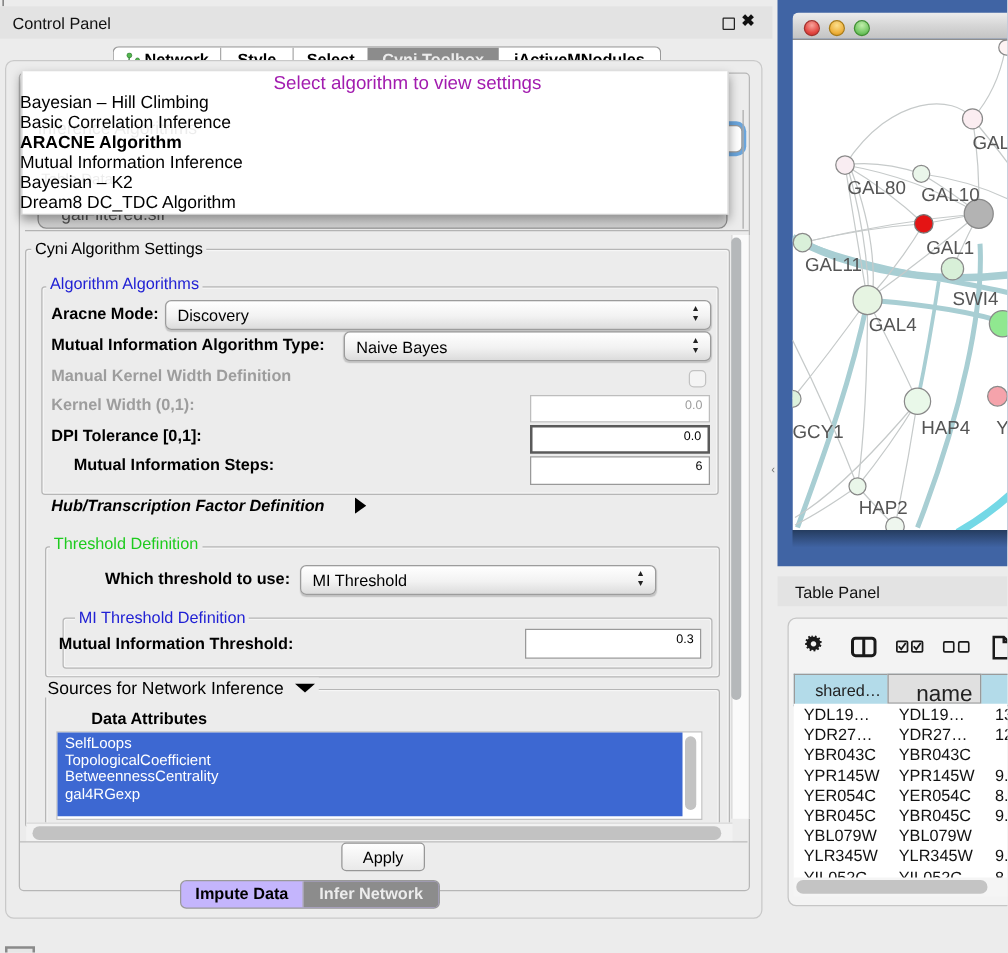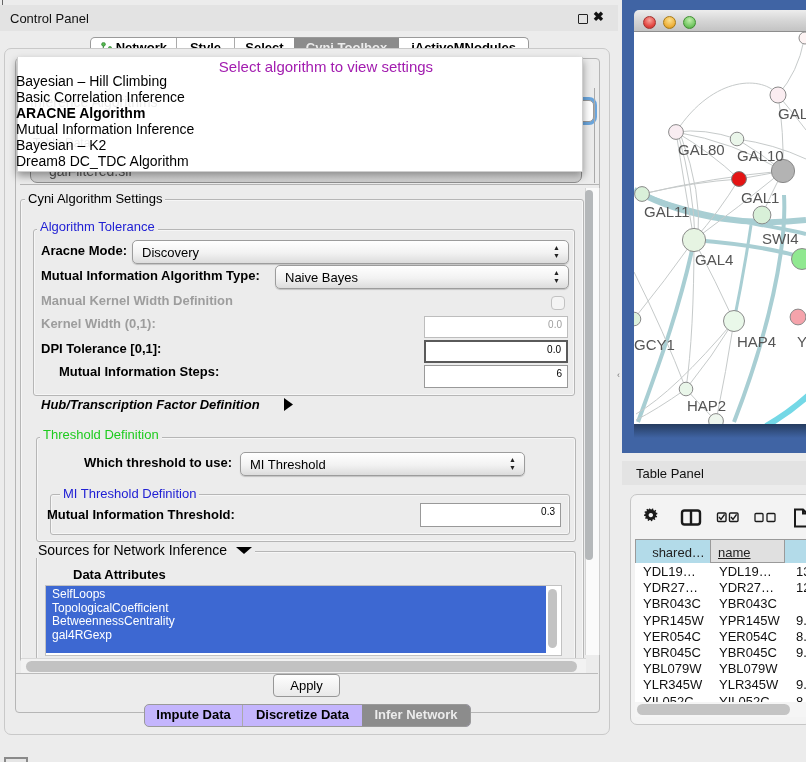--- a/index.html
+++ b/index.html
@@ -55,21 +55,21 @@
   </div>
 <div class="abs" style="left:20px;top:184px;width:579px;height:1px;background:#b4b4b4;"></div>
 
 <div class="abs" style="left:585px;top:188px;width:13px;height:467px;background:#fafafa;border-left:1px solid #d5d5d5;border-right:1px solid #cfcfcf;"></div>
 <div class="abs" style="left:585px;top:190px;width:8px;height:370px;background:#b5b8ba;border-radius:4px;"></div>
 
 <div class="grp" style="left:20px;top:199px;width:562px;height:461px;"></div>
 <div class="gtitle" style="left:25px;top:191px;color:#000;">Cyni Algorithm Settings</div>
 
 <div class="grp" style="left:33px;top:229px;width:540px;height:165px;"></div>
-<div class="gtitle" style="left:37px;top:219px;color:#2121d4;">Algorithm Tolerance</div>
+<div class="gtitle" style="left:37px;top:219px;color:#2121d4;">Algorithm Algorithms</div>
 
 <div class="lbl abs" style="left:41px;top:243px;">Aracne Mode:</div>
 <div class="combo" style="left:132px;top:240px;width:435px;height:22px;">
   <div class="ctext">Discovery</div>
   <div class="arr">▲<br>▼</div>
 </div>
 
 <div class="lbl abs" style="left:41px;top:268px;">Mutual Information Algorithm Type:</div>
 <div class="combo" style="left:275px;top:265px;width:292px;height:22px;">
   <div class="ctext">Naive Bayes</div>
@@ -130,21 +130,20 @@
 <div class="abs" style="left:548px;top:589px;width:9px;height:59px;background:#c3c3c3;border-radius:5px;"></div>
 
 <div class="abs" style="left:21px;top:658px;width:565px;height:15px;background:#f2f2f2;border-top:1px solid #d8d8d8;"></div>
 <div class="abs" style="left:26px;top:661px;width:551px;height:11px;background:#c2c2c2;border-radius:6px;"></div>
 <div class="abs" style="left:16px;top:673px;width:582px;height:1px;background:#bbb;"></div>
 
 <div class="abs" style="left:273px;top:674px;width:65px;height:21px;border:1px solid #979797;border-radius:4px;background:linear-gradient(#fefefe,#e9e9e9);text-align:center;font-size:13px;padding-top:0;line-height:21px;">Apply</div>
 
 <div class="abs" style="left:144px;top:704px;height:21px;display:flex;border:1px solid #9a9a9a;border-radius:5px;background:#c4b5fd;overflow:hidden;">
   <div style="width:98px;box-sizing:border-box;text-align:center;line-height:20px;font-size:13px;font-weight:bold;border-right:1px solid #aaa;">Impute Data</div>
-  <div style="width:119px;box-sizing:border-box;text-align:center;line-height:20px;font-size:13px;font-weight:bold;">Discretize Data</div>
   <div style="width:108px;box-sizing:border-box;text-align:center;line-height:20px;font-size:13px;font-weight:bold;background:#8c8c8c;color:#ececec;">Infer Network</div>
 </div>
 
 <div class="abs" style="left:4px;top:757px;width:20px;height:8px;border:2px solid #8a8a8a;background:#e6e6e6;"></div>
 
 <div class="abs" style="left:17px;top:57px;width:564px;height:114px;background:#fff;border:1px solid #cfcfcf;border-top:none;box-shadow:0 4px 8px rgba(0,0,0,.4);"></div>
 <div class="abs" style="left:30px;top:94px;font-size:14px;font-weight:normal;color:rgba(70,70,70,.10);text-align:right;">Inference Algorithms</div>
 <div class="abs" style="left:33px;top:136px;font-size:12px;font-weight:normal;color:rgba(70,70,70,.10);">Table Data</div>
 <div class="abs" style="left:17px;top:58px;width:558px;text-align:center;font-size:15px;color:#a21caf;margin-left:30px;">Select algorithm to view settings</div>
 <div class="abs" style="left:16px;top:73px;font-size:14px;color:#000;line-height:16.05px;">
@@ -257,21 +256,21 @@
     <path d="M87,9 l2,2.4 l3.6,-5" stroke-width="1.5"></path>
     <rect x="111" y="5.5" width="8" height="8" rx="1" stroke-width="1.3"></rect>
     <rect x="123" y="5.5" width="8" height="8" rx="1" stroke-width="1.3"></rect>
     <path d="M151,1.5 h8 l4,4 v13 h-12 z M159,1.5 v4 h4" stroke-width="2"></path>
   </g>
 </svg>
 
 <div class="abs" style="left:635px;top:539px;width:171px;height:24px;background:#b3dbe9;border-top:1px solid #9a9a9a;border-bottom:1px solid #9a9a9a;border-left:1px solid #9a9a9a;"></div>
 <div class="abs" style="left:710px;top:539px;width:75px;height:24px;background:#e0e0e0;border-top:1px solid #9a9a9a;border-bottom:1px solid #9a9a9a;border-left:1px solid #9a9a9a;border-right:1px solid #9a9a9a;box-sizing:border-box;"></div>
 <div class="abs" style="left:641px;top:545px;width:75px;text-align:center;font-size:13px;color:#222;">shared…</div>
-<div class="abs" style="left:718px;top:545px;width:75px;text-align:left;font-size:13px;color:#222;text-decoration:underline;">name</div>
+<div class="abs" style="left:718px;top:545px;width:75px;text-align:center;font-size:18px;color:#222;">name</div>
 
 <div class="abs" style="left:635px;top:563px;width:171px;height:140px;background:#fff;"></div>
 <div class="abs" style="left:643px;top:564px;font-size:13px;line-height:16.2px;color:#111;">YDL19…<br>YDR27…<br>YBR043C<br>YPR145W<br>YER054C<br>YBR045C<br>YBL079W<br>YLR345W<br>YIL052C</div>
 <div class="abs" style="left:719px;top:564px;font-size:13px;line-height:16.2px;color:#111;">YDL19…<br>YDR27…<br>YBR043C<br>YPR145W<br>YER054C<br>YBR045C<br>YBL079W<br>YLR345W<br>YIL052C</div>
 <div class="abs" style="left:796px;top:564px;font-size:13px;line-height:16.2px;color:#111;">13<br>12<br>&nbsp;<br>9.<br>8.<br>9.<br>&nbsp;<br>9.<br>8.</div>
 
 <div class="abs" style="left:635px;top:702px;width:171px;height:15px;background:#f5f5f5;"></div>
 <div class="abs" style="left:637px;top:704px;width:153px;height:11px;background:#c4c4c4;border-radius:6px;"></div>
 
 </body></html>

